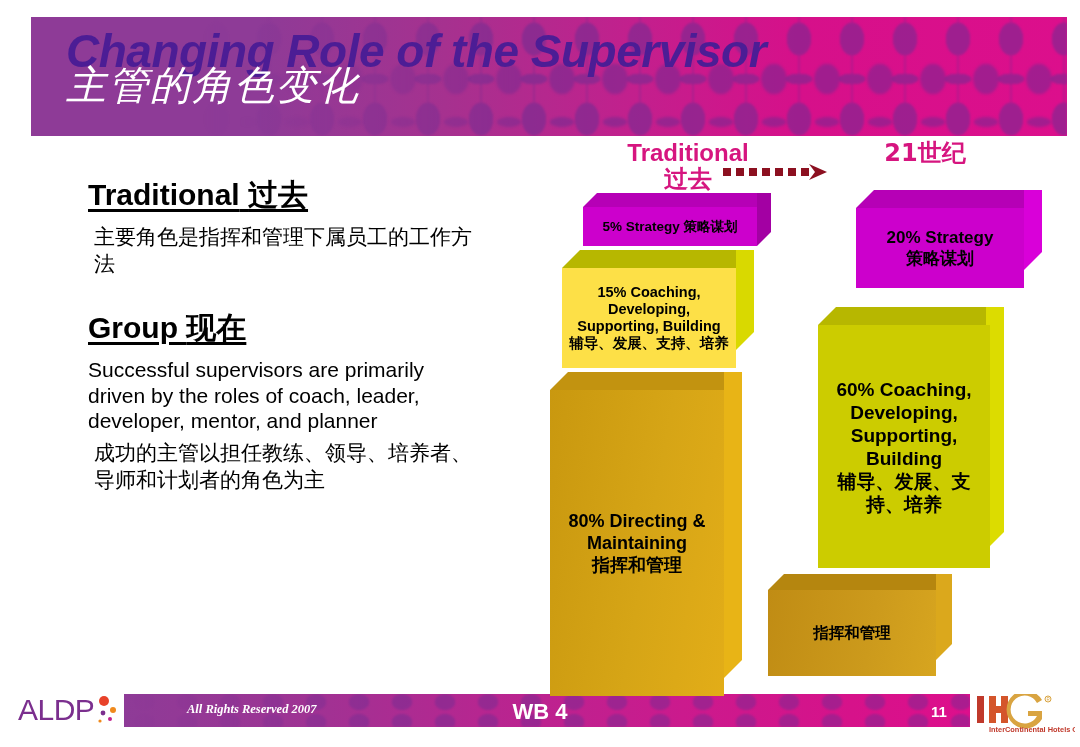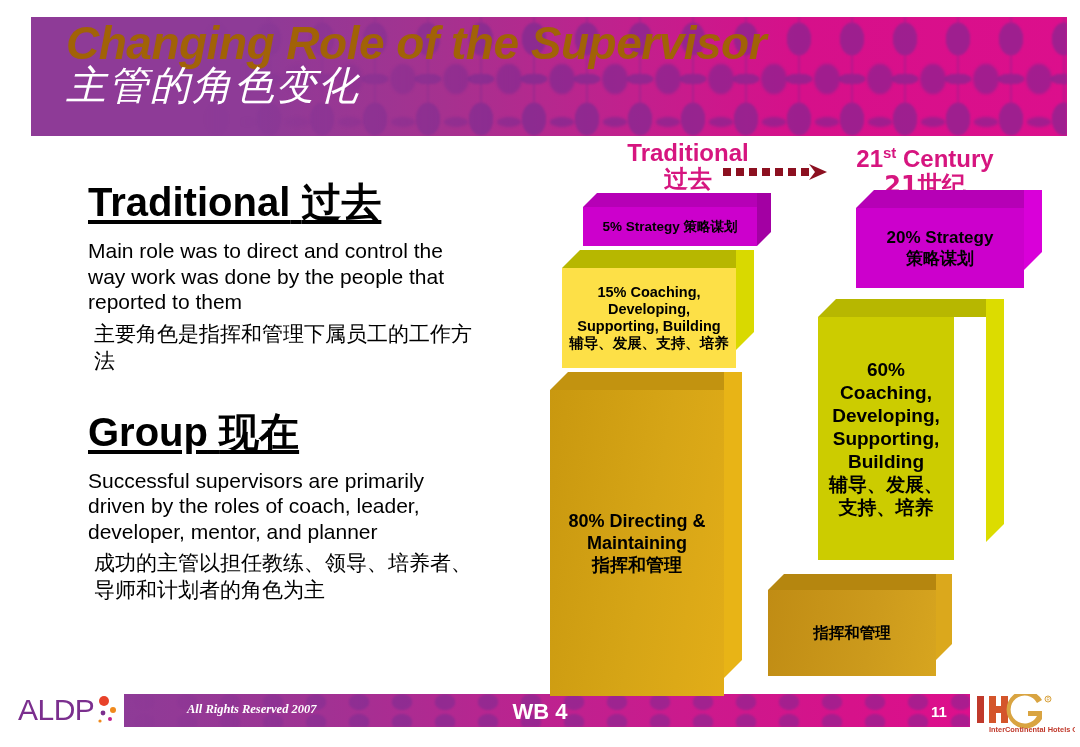--- a/index.html
+++ b/index.html
@@ -38,36 +38,36 @@
     background-image:
       radial-gradient(ellipse 21px 25px at 27px 52px, #6b2b92 0 60%, rgba(107,43,146,0) 62%),
       radial-gradient(ellipse 20px 8px at 27px 95px, #6b2b92 0 60%, rgba(107,43,146,0) 62%);
     background-size:53px 120px;
     background-position:27px 10px,27px 10px;
     filter:blur(1.4px);
     -webkit-mask-image:linear-gradient(90deg,rgba(0,0,0,0) 0%,rgba(0,0,0,0) 20%,rgba(0,0,0,1) 50%,rgba(0,0,0,1) 100%);
             mask-image:linear-gradient(90deg,rgba(0,0,0,0) 0%,rgba(0,0,0,0) 20%,rgba(0,0,0,1) 50%,rgba(0,0,0,1) 100%);
   }
   .title-en{
-    position:absolute;left:66px;top:16px;
-    font-size:46px;font-weight:bold;font-style:italic;color:#a16207;
+    position:absolute;left:66px;top:24px;
+    font-size:46px;font-weight:bold;font-style:italic;color:#4c1d95;
     letter-spacing:-0.5px;white-space:nowrap;
     font-family:"Liberation Sans","DejaVu Sans",sans-serif;
   }
   .title-zh{
     position:absolute;left:66px;top:58px;
     font-size:40px;font-weight:normal;font-style:italic;color:#ffffff;
     letter-spacing:2px;white-space:nowrap;
     font-family:"DejaVu Sans",sans-serif;
   }
 
   
   .lcol{position:absolute;left:88px;top:175px;width:390px;}
   .head-rule{
-    font-size:40px;font-weight:bold;color:#000;
+    font-size:30px;font-weight:bold;color:#000;
     text-decoration:underline;text-underline-offset:4px;
     margin:0 0 8px 0;white-space:nowrap;
   }
   .head-rule .zh{font-family:"DejaVu Sans",sans-serif;font-weight:bold;}
   .body-en{font-size:21px;line-height:25.5px;color:#000;margin:0;}
   .body-zh{font-size:21px;line-height:27px;color:#000;margin:6px;font-family:"DejaVu Sans",sans-serif;}
   .blk2{margin-top:30px;}
 
   
   .chart{position:absolute;left:530px;top:140px;width:545px;height:560px;}
@@ -139,42 +139,40 @@
   </div>
   <div class="title-en">Changing Role of the Supervisor</div>
   <div class="title-zh">主管的角色变化</div>
 
   <div class="lcol">
 
     <div class="head-rule">
       <span>Traditional</span>
       <span class="zh">过去</span>
     </div>
-    <p class="body-en">Main role was to direct and control the way work was done by the people that reported to them</p>
     <p class="body-zh">主要角色是指挥和管理下属员工的工作方法</p>
 
     <div class="blk2">
       <div class="head-rule">
         <span>Group</span>
         <span class="zh">现在</span>
       </div>
       <p class="body-en">Successful supervisors are primarily driven by the roles of coach, leader, developer, mentor, and planner</p>
       <p class="body-zh">成功的主管以担任教练、领导、培养者、导师和计划者的角色为主</p>
     </div>
   </div>
 
   <div class="chart">
 
     <div class="col-head" style="left:58px;top:0px;width:200px;">
       <div class="l1">Traditional</div>
       <div class="l2">过去</div>
     </div>
 
     <div class="col-head" style="left:280px;top:0px;width:230px;">
-      <div class="l1"><span>21</span><span class="sup">st</span><span> Century</span></div>
       <div class="l2">21世纪</div>
     </div>
 
     <div class="arrow">
       <svg width="104" height="16" viewBox="0 0 104 16">
         <g fill="#8c1020">
           <rect x="0" y="4" width="8" height="8"></rect>
           <rect x="13" y="4" width="8" height="8"></rect>
           <rect x="26" y="4" width="8" height="8"></rect>
           <rect x="39" y="4" width="8" height="8"></rect>
@@ -239,21 +237,21 @@
                   background:#d900d9;
                   clip-path:polygon(0 0, 18px 0, 18px 62px, 0 80px);"></div>
       <div class="front" style="background:#cc00cc;">
         <div style="font-size:17px;line-height:21px;">
           <div class="txt">20% Strategy</div>
           <div class="zh" style="font-size:17px;">策略谋划</div>
         </div>
       </div>
     </div>
 
-    <div class="blk" style="left:288px;top:177px;width:136px;height:243px;">
+    <div class="blk" style="left:288px;top:185px;width:172px;height:243px;">
       <div class="top" style="left:0;top:-18px;width:168px;height:18px;
                   background:#b7b700;
                   clip-path:polygon(18px 0, 186px 0, 168px 18px, 0 18px);"></div>
       <div class="side" style="left:168px;top:-18px;width:18px;height:261px;
                   background:#dcdc00;
                   clip-path:polygon(0 0, 18px 0, 18px 225px, 0 243px);"></div>
       <div class="front" style="background:#cccc00;">
         <div style="font-size:19px;line-height:23px;">
           <div class="txt">60% Coaching, Developing, Supporting, Building</div>
           <div class="zh" style="font-size:19px;">辅导、发展、支持、培养</div>

